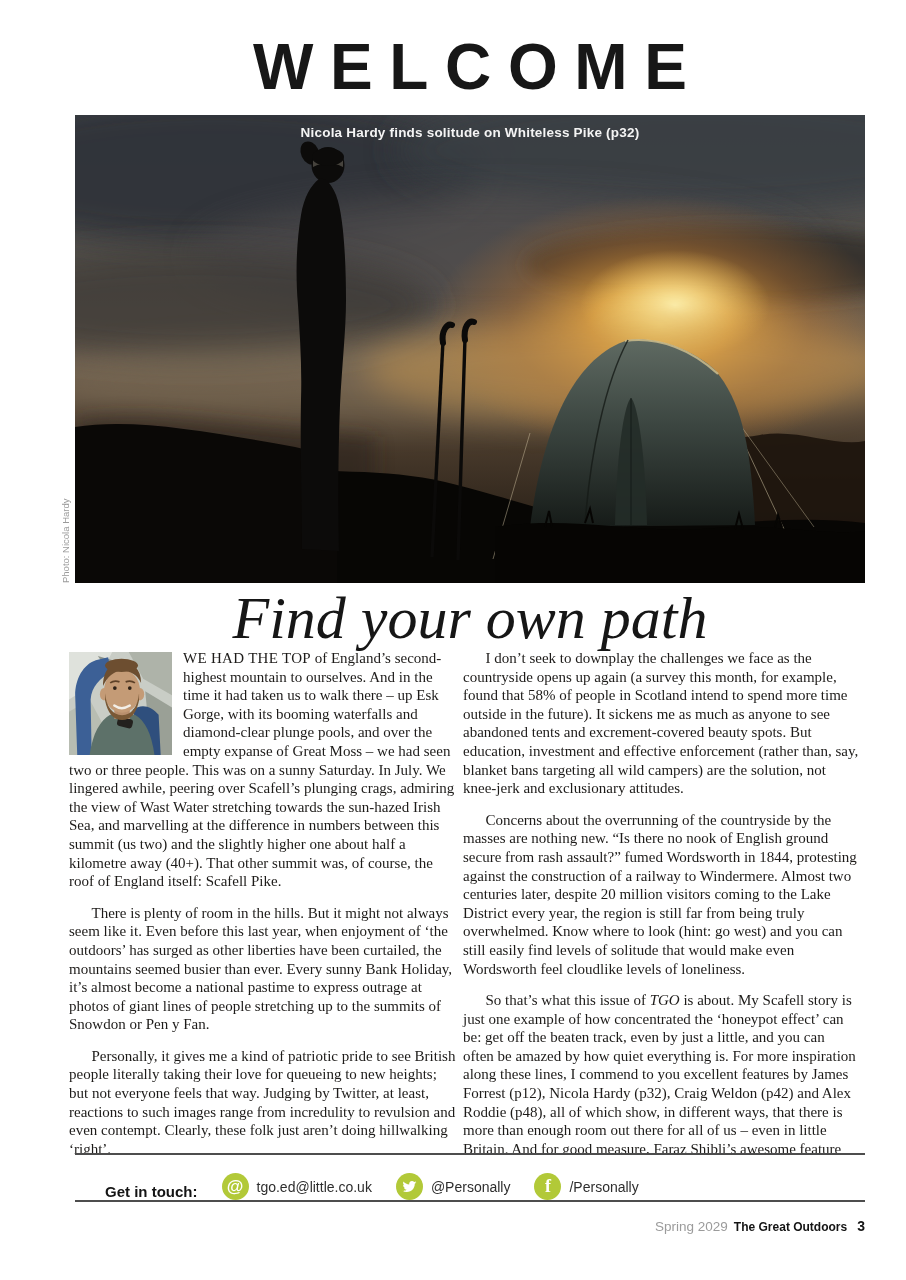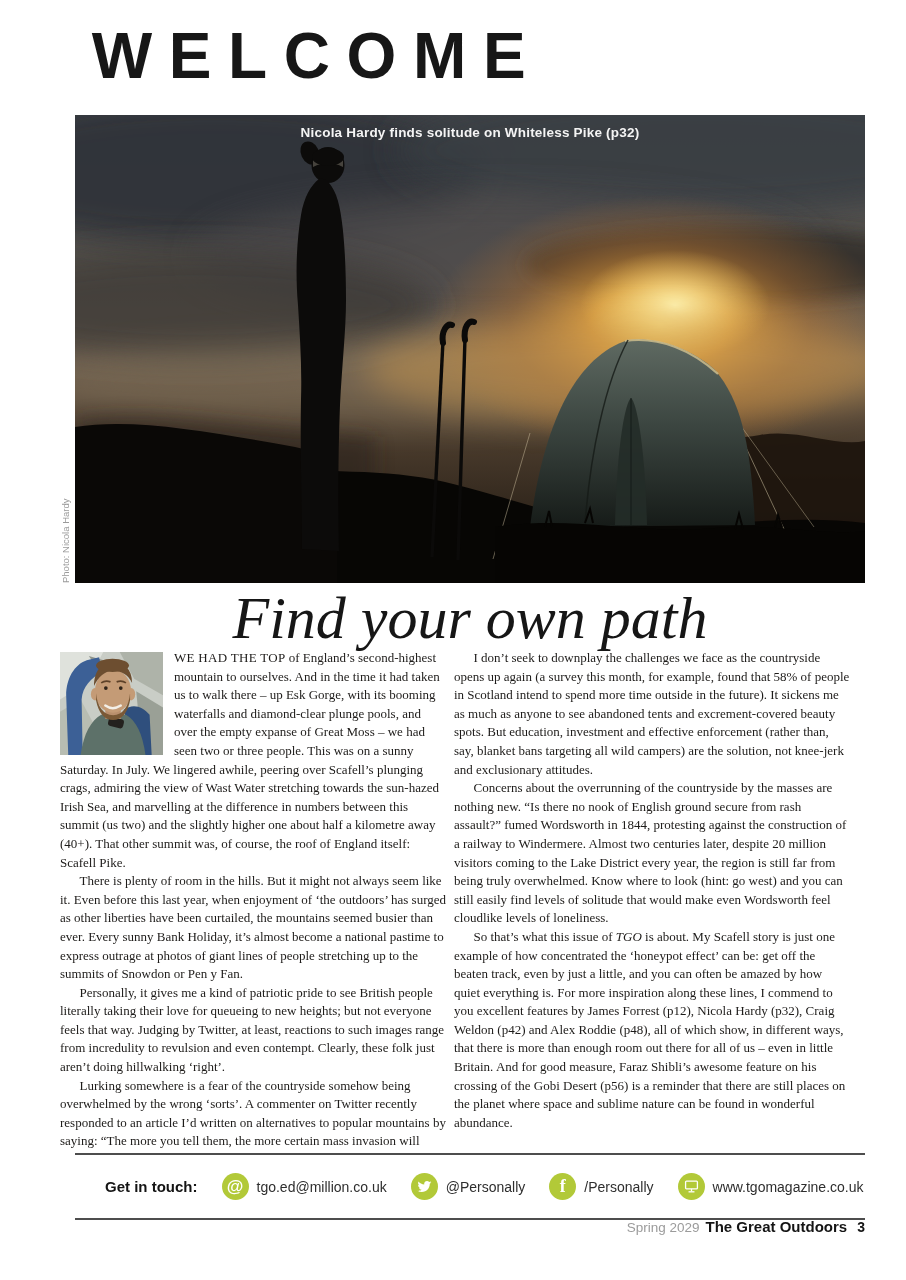--- a/index.html
+++ b/index.html
@@ -1,63 +1,63 @@
 <!DOCTYPE html>
 <html style="--accent: #b2c938;"><head>
 <meta charset="utf-8">
 <style>
   :root { --accent: #b2c938; }
   * { margin:0; padding:0; box-sizing:border-box; }
   body { background:#e8e8e8; font-family:"Liberation Sans", sans-serif; }
   .page { position:relative; width:906px; height:1280px; background:#ffffff; overflow:hidden; margin:0 auto; }
 
   
-  .masthead { position:absolute; top:19px; left:75px; width:790px; }
+  .masthead { position:absolute; top:30px; left:75px; width:790px; text-align:center; }
   .masthead h1 { font-family:"Liberation Sans", sans-serif; font-weight:bold; font-size:64px;
                  letter-spacing:0.26em; padding-left:0.26em; color:#171717; }
 
   
   .hero { position:absolute; top:115px; left:75px; width:790px; height:468px; background:#ef4444; }
   .hero svg { display:block; width:100%; height:100%; }
   .hero-caption { position:absolute; top:10px; left:0; width:100%; text-align:center;
                   color:#f4f4f4; font-size:13.5px; font-weight:bold; letter-spacing:0.2px; }
   .photo-credit { position:absolute; left:60px; top:583px; transform:rotate(-90deg);
                   transform-origin:0 0; font-size:9.5px; color:#9a9a9a; white-space:nowrap; }
 
   
   .headline { position:absolute; top:584px; left:75px; width:790px; text-align:center;
               font-family:"Liberation Serif", serif; font-style:italic; font-size:60px; color:#161616; }
 
   
-  .columns { position:absolute; top:649px; left:60px; width:790px; height:505px; overflow:hidden;
-             font-family:"Liberation Serif", serif; font-size:13px; line-height:18.6px; color:#1d1b19; }
+  .columns { position:absolute; top:649px; left:69px; width:790px; height:505px; overflow:hidden;
+             font-family:"Liberation Serif", serif; font-size:15px; line-height:18.6px; color:#1d1b19; }
   .col { position:absolute; top:0; }
   .col-left  { left:0;    width:387px; }
   .col-right { left:394px; width:396px; }
   .col p { text-align:left; }
-  .col p + p { text-indent:1.5em; margin-top:0; }
+  .col p + p { text-indent:1.5em; margin-top:13px; }
   .lead-in { letter-spacing:0.3px; }
   .inset { float:left; width:103px; height:103px; margin:3px 11px 4px 0; }
   .inset svg { display:block; width:100%; height:100%; }
 
   
   .contact { position:absolute; top:1153px; left:75px; width:790px; border-top:2px solid #4d4d4d; }
-  .contact-inner { display:flex; align-items:center; height:65px; border-bottom:2px solid #4d4d4d;
+  .contact-inner { display:flex; align-items:flex-end; height:47px; border-bottom:2px solid #4d4d4d;
                    padding-left:30px; gap:24px; }
   .contact-label { font-weight:bold; font-size:15px; color:#141414; }
   .contact-item { display:flex; align-items:center; gap:8px; font-size:14px; color:#2e2e2e; }
   .badge { width:27px; height:27px; border-radius:50%; background:var(--accent);
            display:flex; align-items:center; justify-content:center; color:#fff; flex:0 0 auto; }
   .badge .at { font-size:17px; font-weight:bold; color:#fff; font-family:"Liberation Sans", sans-serif; }
   .badge .fb { font-size:18px; font-weight:bold; color:#fff; font-family:"Liberation Serif", serif; }
 
   
   .footer { position:absolute; top:1218px; left:75px; width:790px; text-align:right;
             font-size:13.5px; color:#9b9b9b; }
-  .footer .mag { color:#141414; font-weight:bold; font-size:15px; margin-left:6px; }
+  .footer .mag { color:#141414; font-weight:bold; font-size:12px; margin-left:6px; }
   .footer .pnum { color:#141414; font-weight:bold; font-size:14px; margin-left:10px; }
 </style>
 </head>
 <body>
 
 <div class="page">
 
   <div class="masthead">
     <h1>WELCOME</h1>
   </div>
@@ -192,49 +192,39 @@
   </div>
 
   <div class="contact">
     <div class="contact-inner">
       <span class="contact-label">Get in touch:</span>
 
       <span class="contact-item">
         <span class="badge">
             <span class="at">@</span>
           </span>
-        <span>tgo.ed@million.co.uk</span>
+        <span>tgo.ed@little.co.uk</span>
       </span>
 
       <span class="contact-item">
         <span class="badge">
           <svg width="15" height="15" viewBox="0 0 24 24" fill="#fff">
               <path d="M23,5.3c-0.8,0.4-1.7,0.6-2.6,0.8c0.9-0.6,1.6-1.5,2-2.5c-0.9,0.5-1.9,0.9-2.9,1.1C18.6,3.7,17.4,3.2,16,3.2c-2.5,0-4.5,2-4.5,4.5c0,0.4,0,0.7,0.1,1C7.9,8.5,4.6,6.7,2.4,4C2,4.7,1.8,5.5,1.8,6.3c0,1.6,0.8,2.9,2,3.8C3,10,2.3,9.8,1.6,9.4v0.1c0,2.2,1.6,4,3.6,4.4c-0.4,0.1-0.8,0.2-1.2,0.2c-0.3,0-0.6,0-0.8-0.1c0.6,1.8,2.2,3.1,4.2,3.1c-1.5,1.2-3.5,1.9-5.6,1.9c-0.4,0-0.7,0-1.1-0.1c2,1.3,4.4,2,6.9,2c8.3,0,12.8-6.9,12.8-12.8c0-0.2,0-0.4,0-0.6C21.7,7,22.4,6.2,23,5.3z"></path>
             </svg>
         </span>
         <span>@Personally</span>
       </span>
 
       <span class="contact-item">
         <span class="badge">
             <span class="fb">f</span>
           </span>
         <span>/Personally</span>
       </span>
 
-      <span class="contact-item">
-        <span class="badge">
-          <svg width="15" height="13" viewBox="0 0 24 22" fill="none" stroke="#fff" stroke-width="2.2">
-            <rect x="2" y="2" width="20" height="13" rx="1.5"></rect>
-            <line x1="12" y1="15" x2="12" y2="19"></line>
-            <line x1="7" y1="20" x2="17" y2="20"></line>
-          </svg>
-        </span>
-        <span>www.tgomagazine.co.uk</span>
-      </span>
     </div>
   </div>
 
   <div class="footer">
     <span>Spring 2029</span><span class="mag">The Great Outdoors</span><span class="pnum">3</span>
   </div>
 
 </div>
 
 </body></html>

